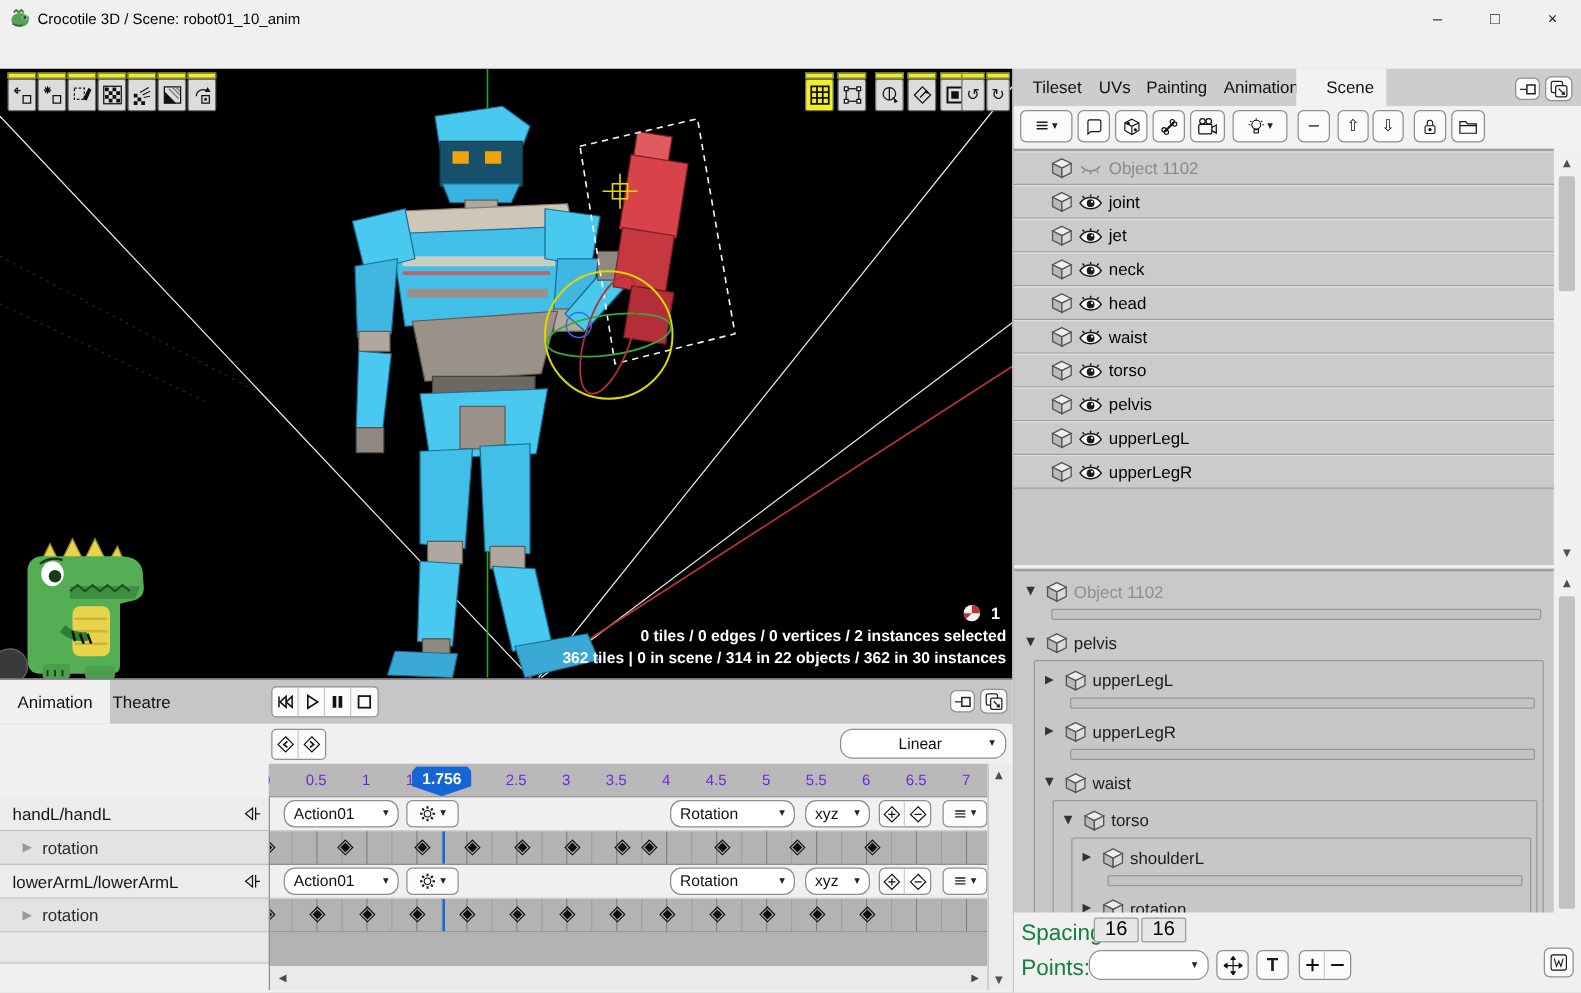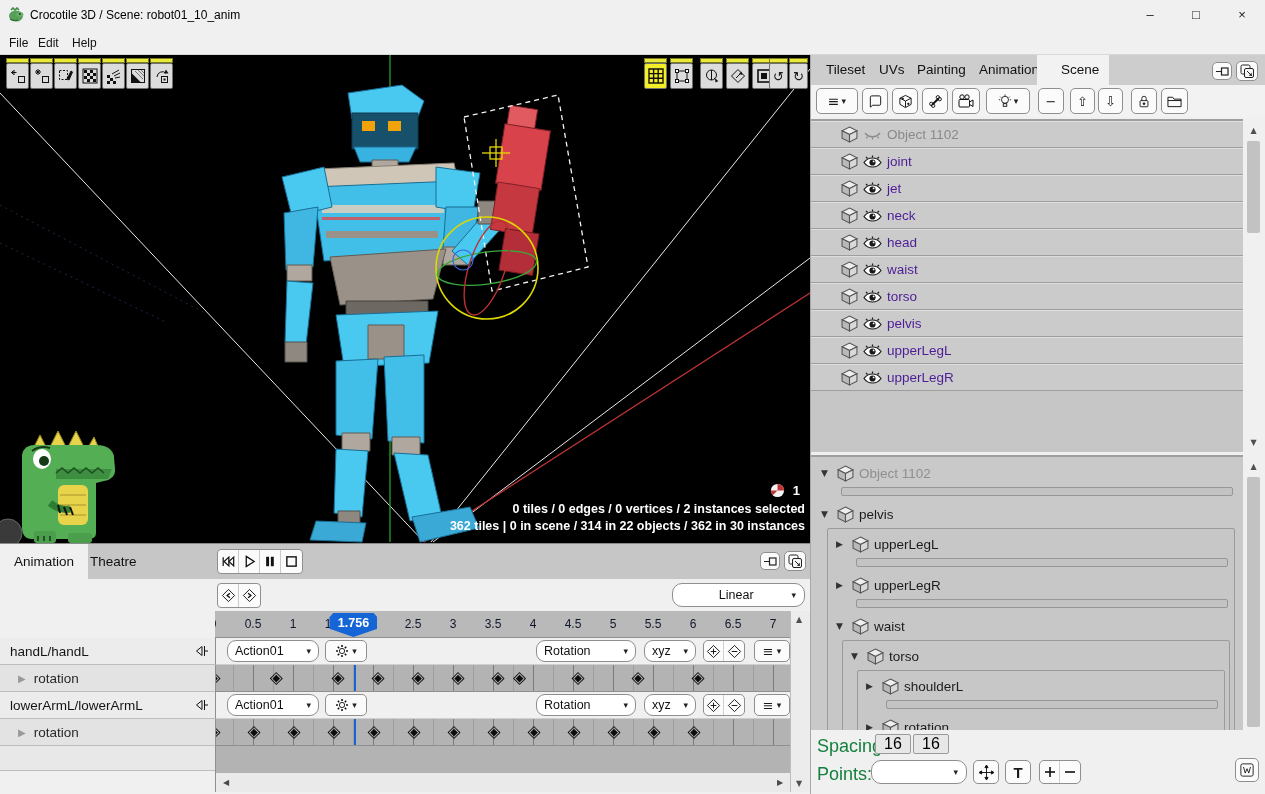--- a/index.html
+++ b/index.html
@@ -31,21 +31,21 @@
   .ptab { position:absolute; top:0; height:30px; line-height:30px; padding:0 10px; font-size:13.5px; color:#111; }
   .ptab.active { background:#f2f2f2; }
   #ptoolbar { position:absolute; left:0; top:30px; width:455px; height:32px; background:#f2f2f2; }
   .pbtn { position:absolute; top:3px; height:26px; background:#fbfbfb; border:1px solid #8f8f8f; border-radius:5px;
           display:flex; align-items:center; justify-content:center; gap:2px; font-size:12px; }
   .chev { font-family:"DejaVu Sans",sans-serif; font-size:9px; color:#222; }
 
   #scene-list { position:absolute; left:0; top:64px; width:432px; height:333px; background:#c6c6c6; border-top:2px solid #9f9f9f; overflow:hidden; }
   .scene-row { position:relative; height:27px; background:#cbcbcb; border-top:1px solid #dedede; border-bottom:1px solid #9e9e9e;
                display:flex; align-items:center; padding-left:30px; gap:5px; }
-  .scene-row .row-label { font-size:13.5px; color:#4c1d95; }
+  .scene-row .row-label { font-size:13.5px; color:#000000; }
   .scene-row.dim .row-label { color:#8a8a8a; }
   .icon-wrap { display:inline-flex; align-items:center; }
 
   .vscroll { position:absolute; width:19px; background:#f0f0f0; }
   .vscroll .arr { position:absolute; left:0; width:19px; height:15px; text-align:center; font-size:8px; color:#505050; line-height:15px; }
   .vscroll .thumb { position:absolute; left:3px; width:13px; background:#c2c2c2; border-radius:2px; }
 
   #tree { position:absolute; left:0; top:400px; width:432px; height:331px; background:#c9c9c9; border-top:2px solid #9f9f9f; overflow:hidden; padding:4px 6px 0 6px; }
   .tree-row { display:flex; align-items:center; gap:5px; height:24px; padding-left:4px; }
   .tree-row .caret { font-family:"DejaVu Sans",sans-serif; font-size:9px; color:#333; width:11px; }
@@ -68,21 +68,21 @@
   #transport { position:absolute; left:217px; top:5px; height:25px; display:flex; background:#fbfbfb; border:1px solid #8f8f8f; border-radius:4px; overflow:hidden; }
   .tbtn { width:21px; height:23px; display:flex; align-items:center; justify-content:center; border-right:1px solid #c9c9c9; }
   .tbtn:last-child { border-right:none; }
 
   #anim-ctl { position:absolute; left:0; top:35px; width:810px; height:32px; background:#f0f0f0; }
   #key-nav { position:absolute; left:217px; top:4px; display:flex; background:#fbfbfb; border:1px solid #8f8f8f; border-radius:4px; }
   .knbtn { width:21px; height:23px; display:flex; align-items:center; justify-content:center; border-right:1px solid #c9c9c9; }
   .knbtn:last-child { border-right:none; }
 
   #ruler { position:absolute; left:215px; top:67px; width:575px; height:27px; background:#b9b9b9; border-bottom:1px solid #8f8f8f; overflow:hidden; }
-  .tick { position:absolute; top:6px; transform:translateX(-50%); font-size:12px; color:#0f172a; }
+  .tick { position:absolute; top:6px; transform:translateX(-50%); font-size:12px; color:#6d28d9; }
   #playhead-badge { position:absolute; top:2px; width:48px; height:24px; background:#1565d6; color:#fff; font-weight:700; font-size:12.5px;
                     text-align:center; line-height:20px; clip-path:polygon(8% 0,92% 0,100% 18%,100% 66%,50% 100%,0 66%,0 18%); z-index:2; }
 
   .lrow { position:absolute; left:0; width:215px; border-bottom:1px solid #bdbdbd; display:flex; align-items:center; }
   .lrow.obj { background:#ececec; padding:0 6px 0 10px; justify-content:space-between; }
   .lrow.obj .row-label { font-size:13.5px; color:#151515; }
   .lrow.sub { background:#e3e3e3; padding-left:18px; gap:8px; }
   .lrow.sub .row-label { font-size:13.5px; color:#2a2a2a; }
   .lrow.sub .caret { font-family:"DejaVu Sans",sans-serif; font-size:10px; color:#9a9a9a; }
 
@@ -124,25 +124,20 @@
           <circle cx="11.8" cy="7" r="1" fill="#1e3b1f"></circle>
           <path d="M2 12 q4 2.4 8 1" stroke="#2f6b31" stroke-width="1.2" fill="none"></path>
         </svg>
     </span>
     <span id="title-text">Crocotile 3D / Scene: robot01_10_anim</span>
     <div class="win-btn" id="btn-min" style="left:1127px;">–</div>
     <div class="win-btn" style="left:1173px;">□</div>
     <div class="win-btn" id="btn-close" style="left:1219px;">×</div>
   </div>
 
-  <div id="menubar">
-    <span class="menu-item" style="left:4px;">File</span>
-    <span class="menu-item" style="left:33px;">Edit</span>
-    <span class="menu-item" style="left:67px;">Help</span>
-  </div>
 
   <div id="viewport">
     <svg width="810" height="488" viewBox="0 0 810 488">
 
       <g>
         <line x1="0" y1="38" x2="424" y2="487" stroke="#e8e8e8" stroke-width="1"></line>
         <line x1="810" y1="14" x2="431" y2="487" stroke="#e8e8e8" stroke-width="1"></line>
         <line x1="433" y1="487" x2="810" y2="203" stroke="#e8e8e8" stroke-width="1"></line>
         <line x1="0" y1="150" x2="205" y2="258" stroke="#242447" stroke-width="1" stroke-dasharray="2 4"></line>
         <line x1="0" y1="188" x2="168" y2="268" stroke="#242447" stroke-width="1" stroke-dasharray="2 4"></line>

